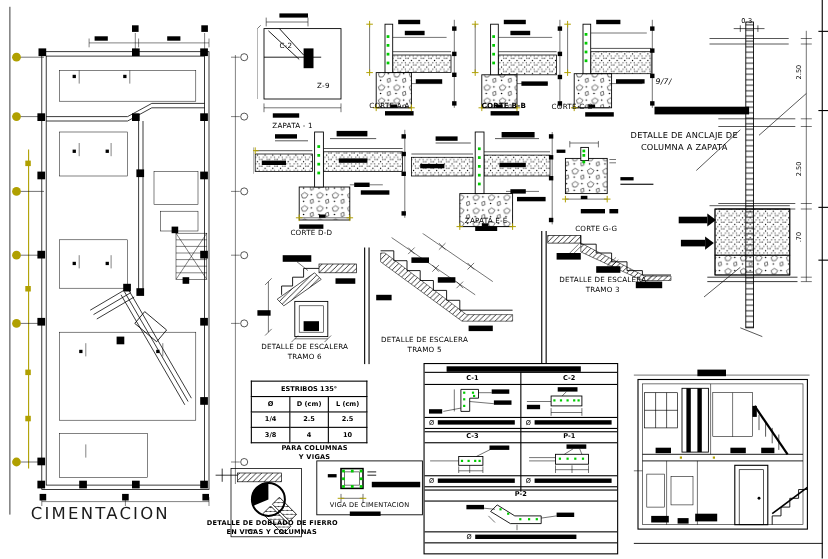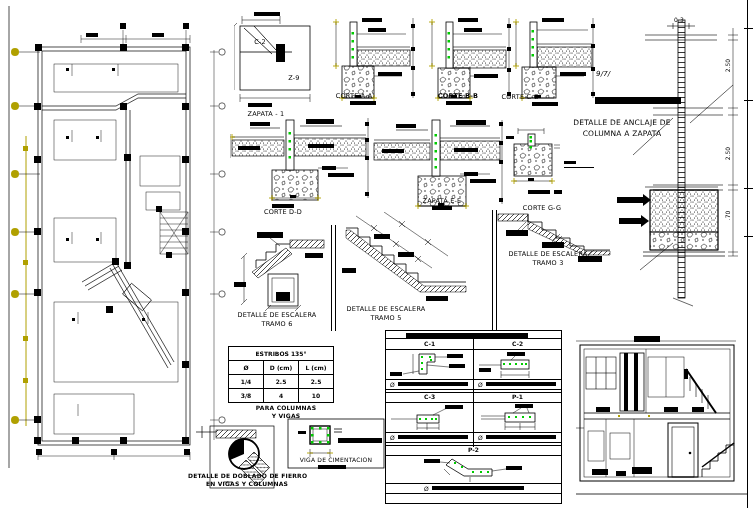--- a/index.html
+++ b/index.html
@@ -192,20 +192,21 @@
         <rect x="106" y="62" width="3" height="3"></rect>
     <rect x="60" y="130" width="3" height="3"></rect>
         <rect x="90" y="130" width="3" height="3"></rect>
     <rect x="60" y="232" width="3" height="3"></rect>
         <rect x="90" y="232" width="3" height="3"></rect>
     <rect x="66" y="312" width="3" height="3"></rect>
         <rect x="136" y="312" width="3" height="3"></rect>
   </g>
 </svg>
 
+<div class="title-big" style="left:28px;top:458px;">CIMENTACION</div>
 
 <svg style="left:234px;top:12px;" width="86" height="96" viewBox="0 0 86 96">
   <rect x="20" y="0" width="26" height="4" fill="#000"></rect>
   <g stroke="#000" stroke-width="0.5" fill="none">
     <line x1="8" y1="8" x2="46" y2="8"></line>
     <line x1="8" y1="4" x2="8" y2="12"></line>
         <line x1="46" y1="4" x2="46" y2="12"></line>
     <line x1="0" y1="14" x2="0" y2="78"></line>
     <line x1="-3" y1="17" x2="3" y2="11" transform="translate(0,0)"></line>
   </g>

